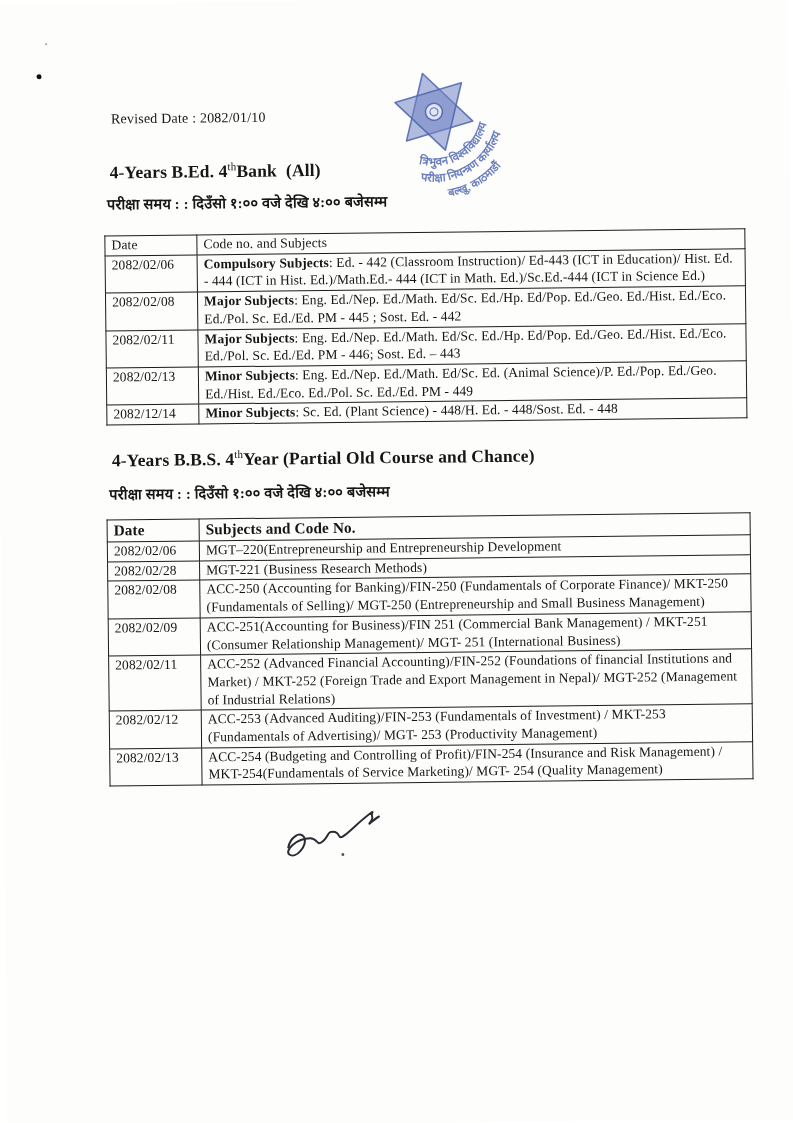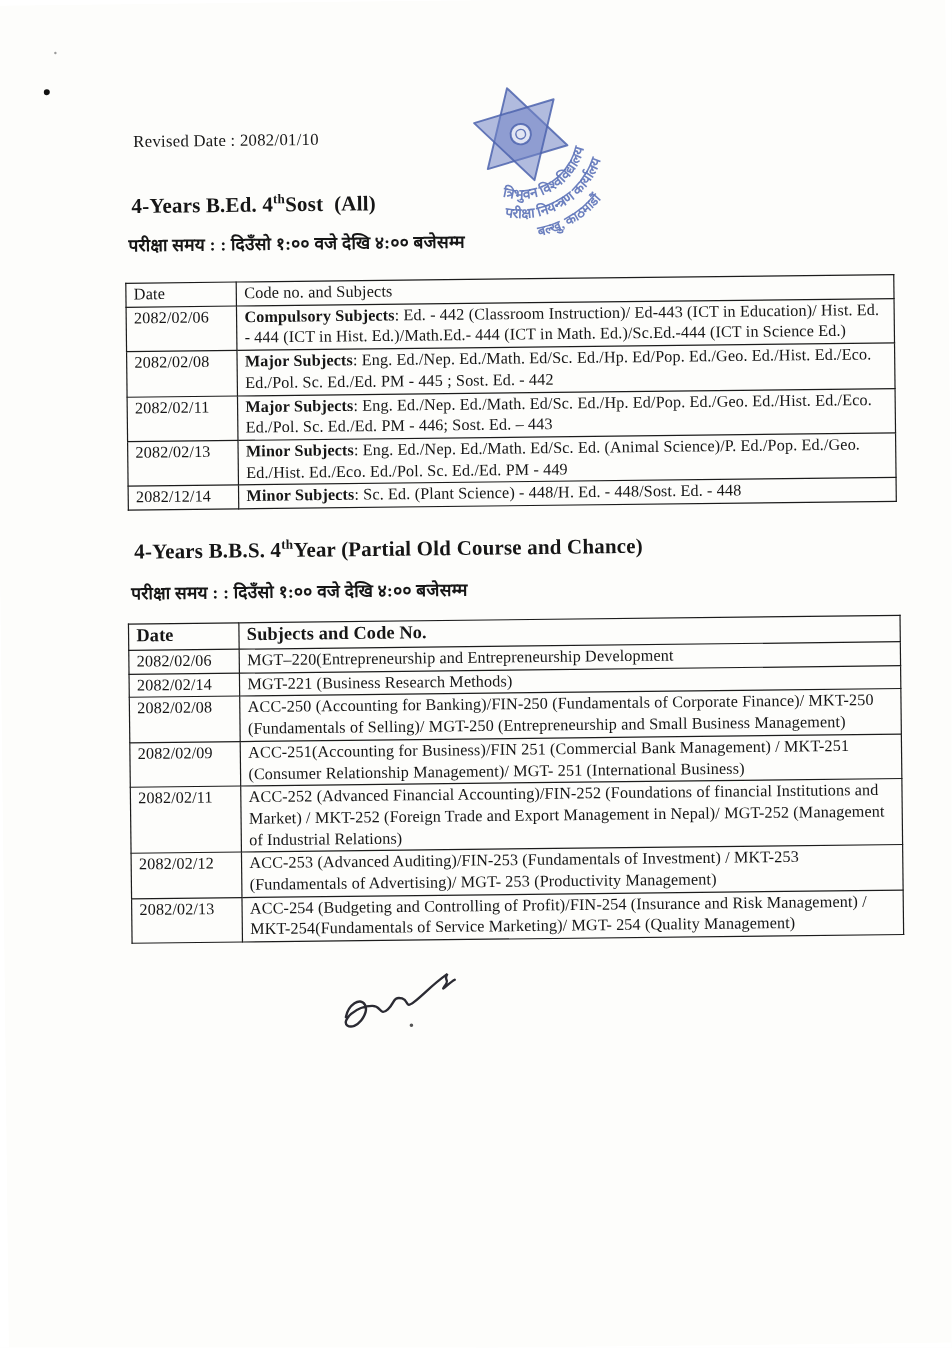--- a/index.html
+++ b/index.html
@@ -23,21 +23,21 @@
   .speck-faint { left:50px; top:39px; width:2px; height:2px; border-radius:50%; background:#9a9a9a; }
   .speck-sig { left:337px; top:852px; width:3px; height:3px; border-radius:50%; background:#555; }
 
   .revised { left:115px; top:108px; font-size:14px; letter-spacing:0.2px; }
 
   .stamp { left:350px; top:50px; width:172px; height:152px; }
 
   .section-title { font-size:17.5px; font-weight:bold; letter-spacing:0.15px; white-space:pre; }
   .title-bed { left:113px; top:158px; }
   .title-bbs { left:112px; top:446px; }
-  .section-title sup { font-size:11px; font-weight:bold; }
+  .section-title sup { font-size:11px; font-weight:normal; }
 
   .exam-time {
     font-size:14.5px; font-weight:bold; letter-spacing:0.2px;
     font-family:"Liberation Serif", "DejaVu Sans", sans-serif;
   }
   .exam-bed { left:110px; top:190px; }
   .exam-bbs { left:109px; top:480px; }
 
   .tbl-wrap-bed { left:107px; top:232px; width:641px; }
   .tbl-wrap-bbs { left:106px; top:516px; width:644px; }
@@ -85,21 +85,21 @@
         <circle cx="88" cy="62" r="4" fill="none" stroke-width="1.2"></circle>
       </g>
       <g fill="#5c72b8" fill-opacity="0.9" font-family="Liberation Serif, DejaVu Sans, sans-serif" font-weight="bold">
         <text font-size="11.5"><textPath href="#arc1" startOffset="50%" text-anchor="middle">त्रिभुवन विश्वविद्यालय</textPath></text>
         <text font-size="11.5"><textPath href="#arc2" startOffset="50%" text-anchor="middle">परीक्षा नियन्त्रण कार्यालय</textPath></text>
         <text font-size="11"><textPath href="#arc3" startOffset="50%" text-anchor="middle">बल्खु, काठमाडौं</textPath></text>
       </g>
     </g>
   </svg>
 
-  <h2 class="abs section-title title-bed"><span>4-Years B.Ed. 4</span><sup>th</sup><span>Sost  (All)</span></h2>
+  <h2 class="abs section-title title-bed"><span>4-Years B.Ed. 4</span><sup>th</sup><span>Bank  (All)</span></h2>
 
   <p class="abs exam-time exam-bed">परीक्षा समय : : दिउँसो १:०० वजे देखि ४:०० बजेसम्म</p>
 
   <div class="abs tbl-wrap-bed">
     <table class="tbl-bed">
       <colgroup>
           <col class="date-col">
           <col>
         </colgroup>
       <thead>
@@ -148,21 +148,21 @@
           <th>Date</th>
           <th>Subjects and Code No.</th>
         </tr>
       </thead>
       <tbody>
           <tr>
             <td>2082/02/06</td>
             <td>MGT–220(Entrepreneurship and Entrepreneurship Development</td>
           </tr>
           <tr>
-            <td>2082/02/14</td>
+            <td>2082/02/28</td>
             <td>MGT-221 (Business Research Methods)</td>
           </tr>
           <tr>
             <td>2082/02/08</td>
             <td>ACC-250 (Accounting for Banking)/FIN-250 (Fundamentals of Corporate Finance)/ MKT-250 (Fundamentals of Selling)/ MGT-250 (Entrepreneurship and Small Business Management)</td>
           </tr>
           <tr>
             <td>2082/02/09</td>
             <td>ACC-251(Accounting for Business)/FIN 251 (Commercial Bank Management) / MKT-251 (Consumer Relationship Management)/ MGT- 251 (International Business)</td>
           </tr>

